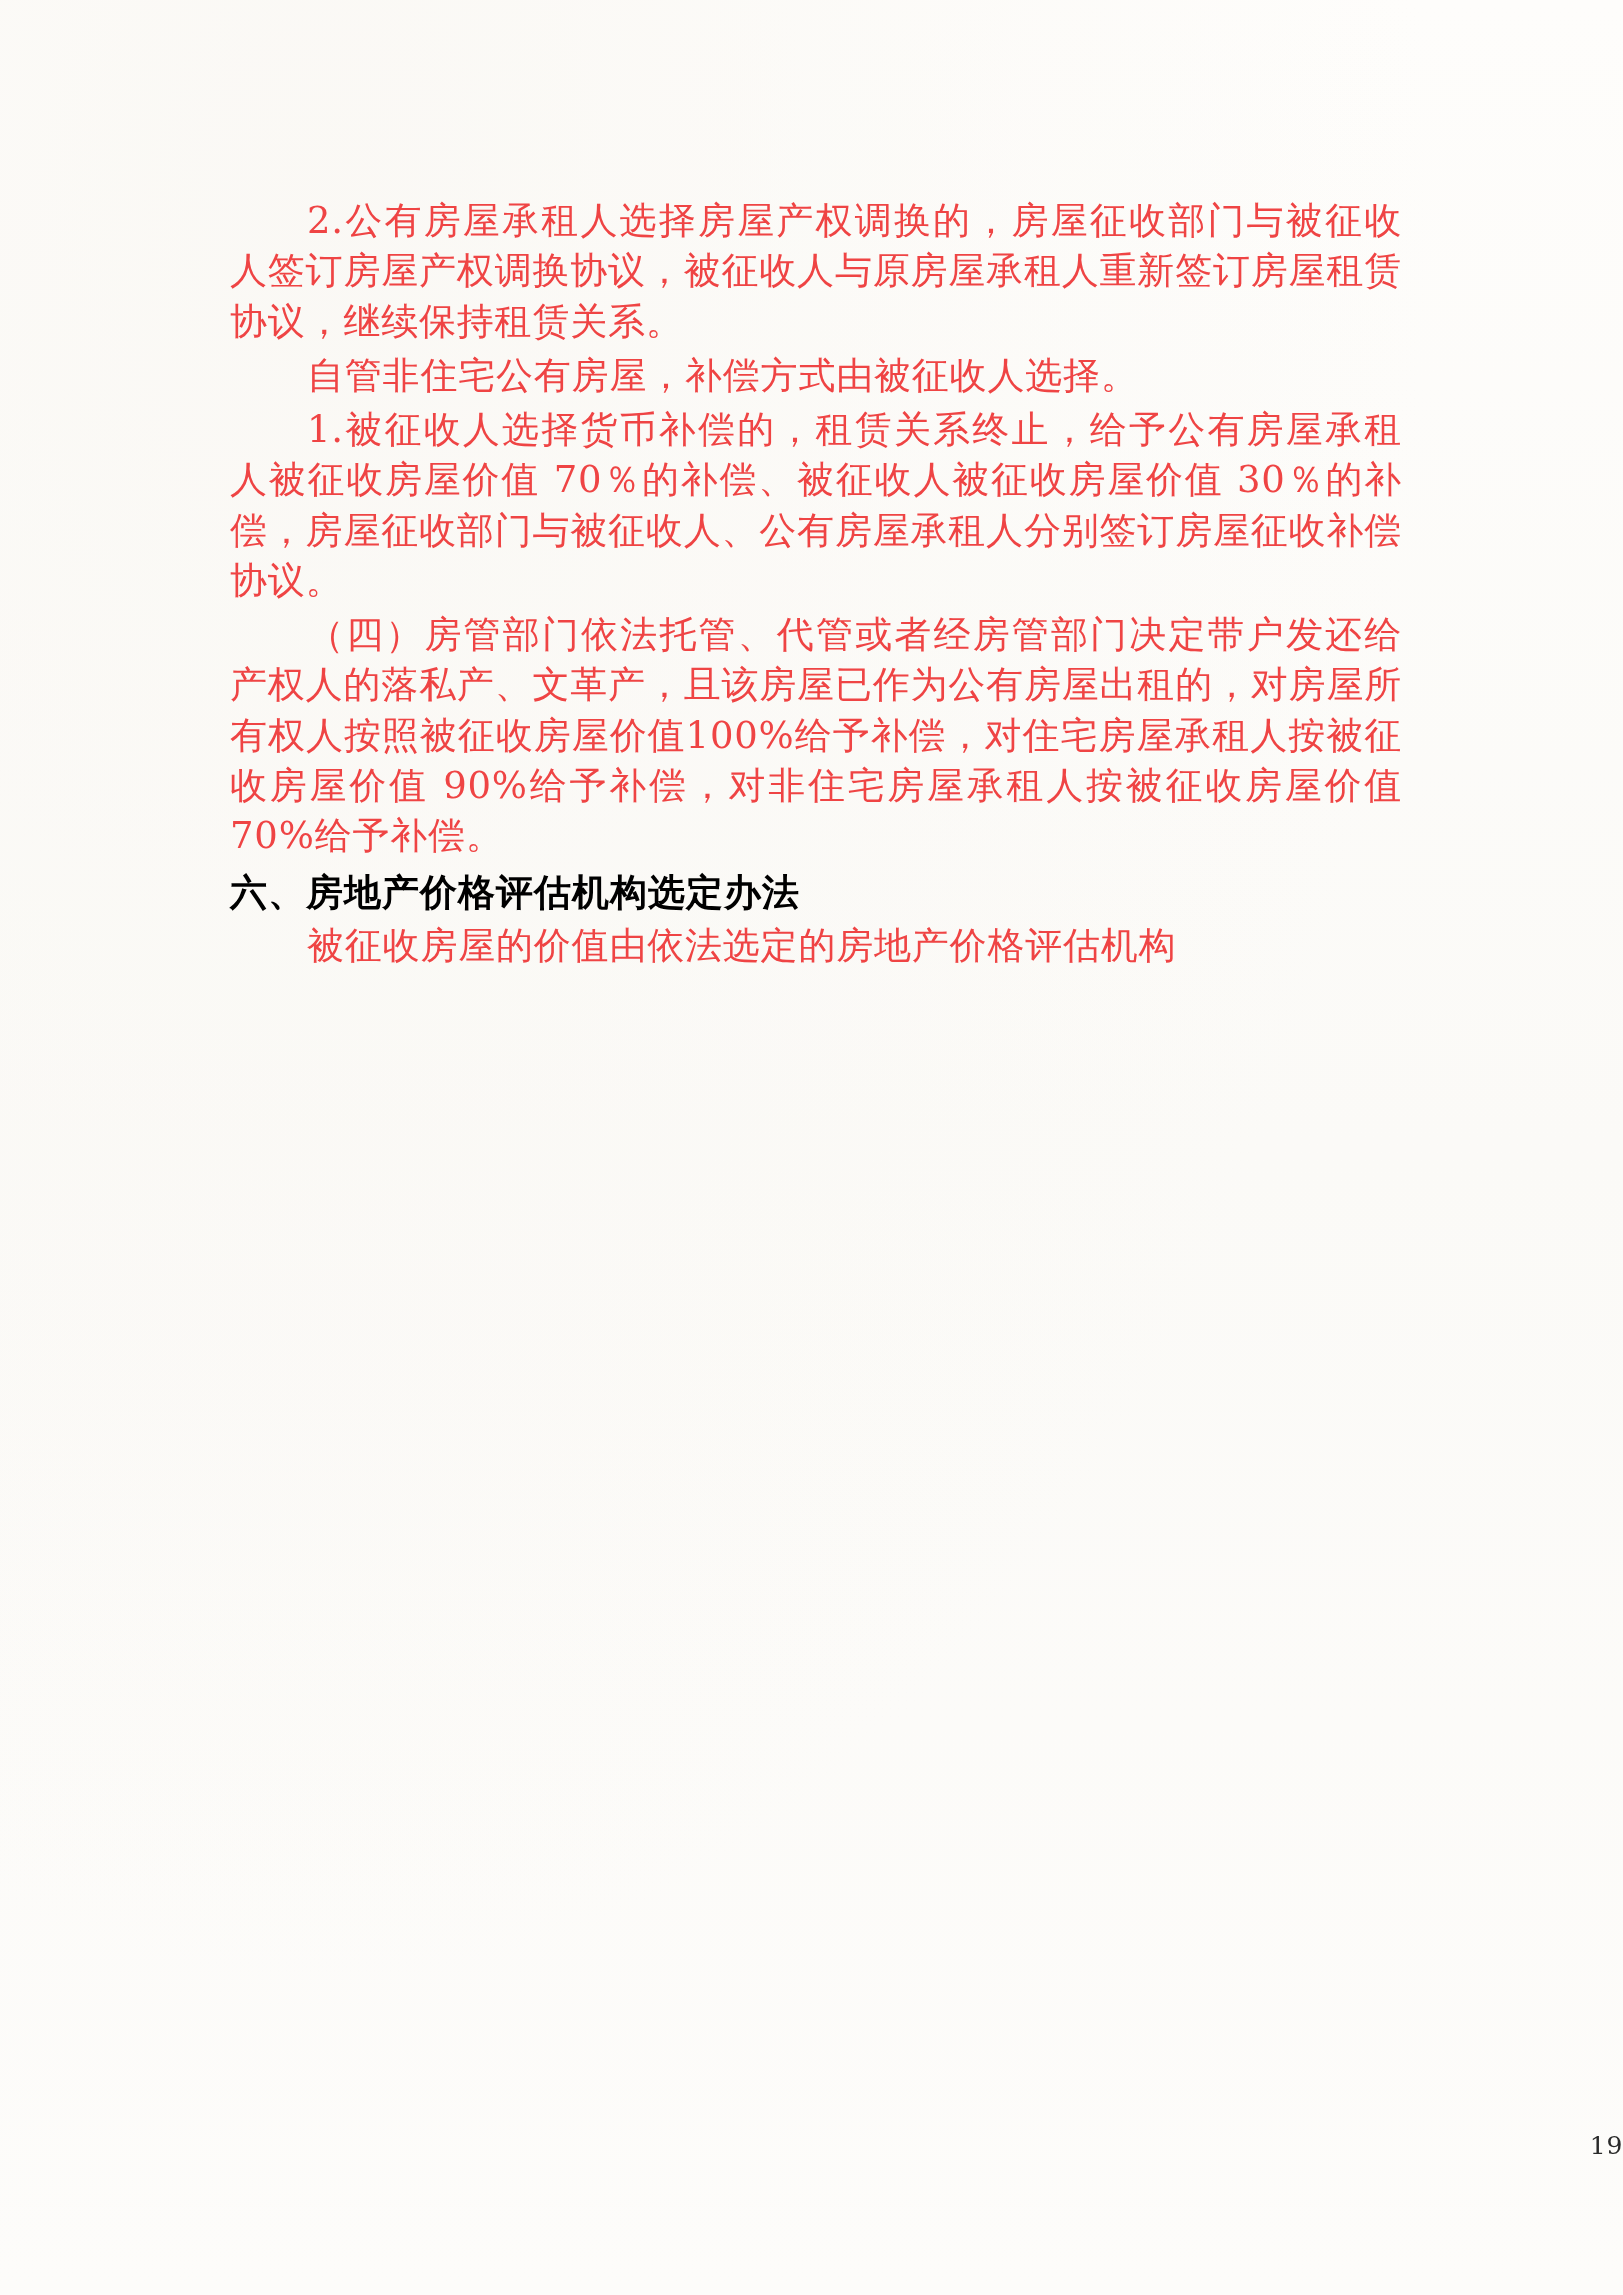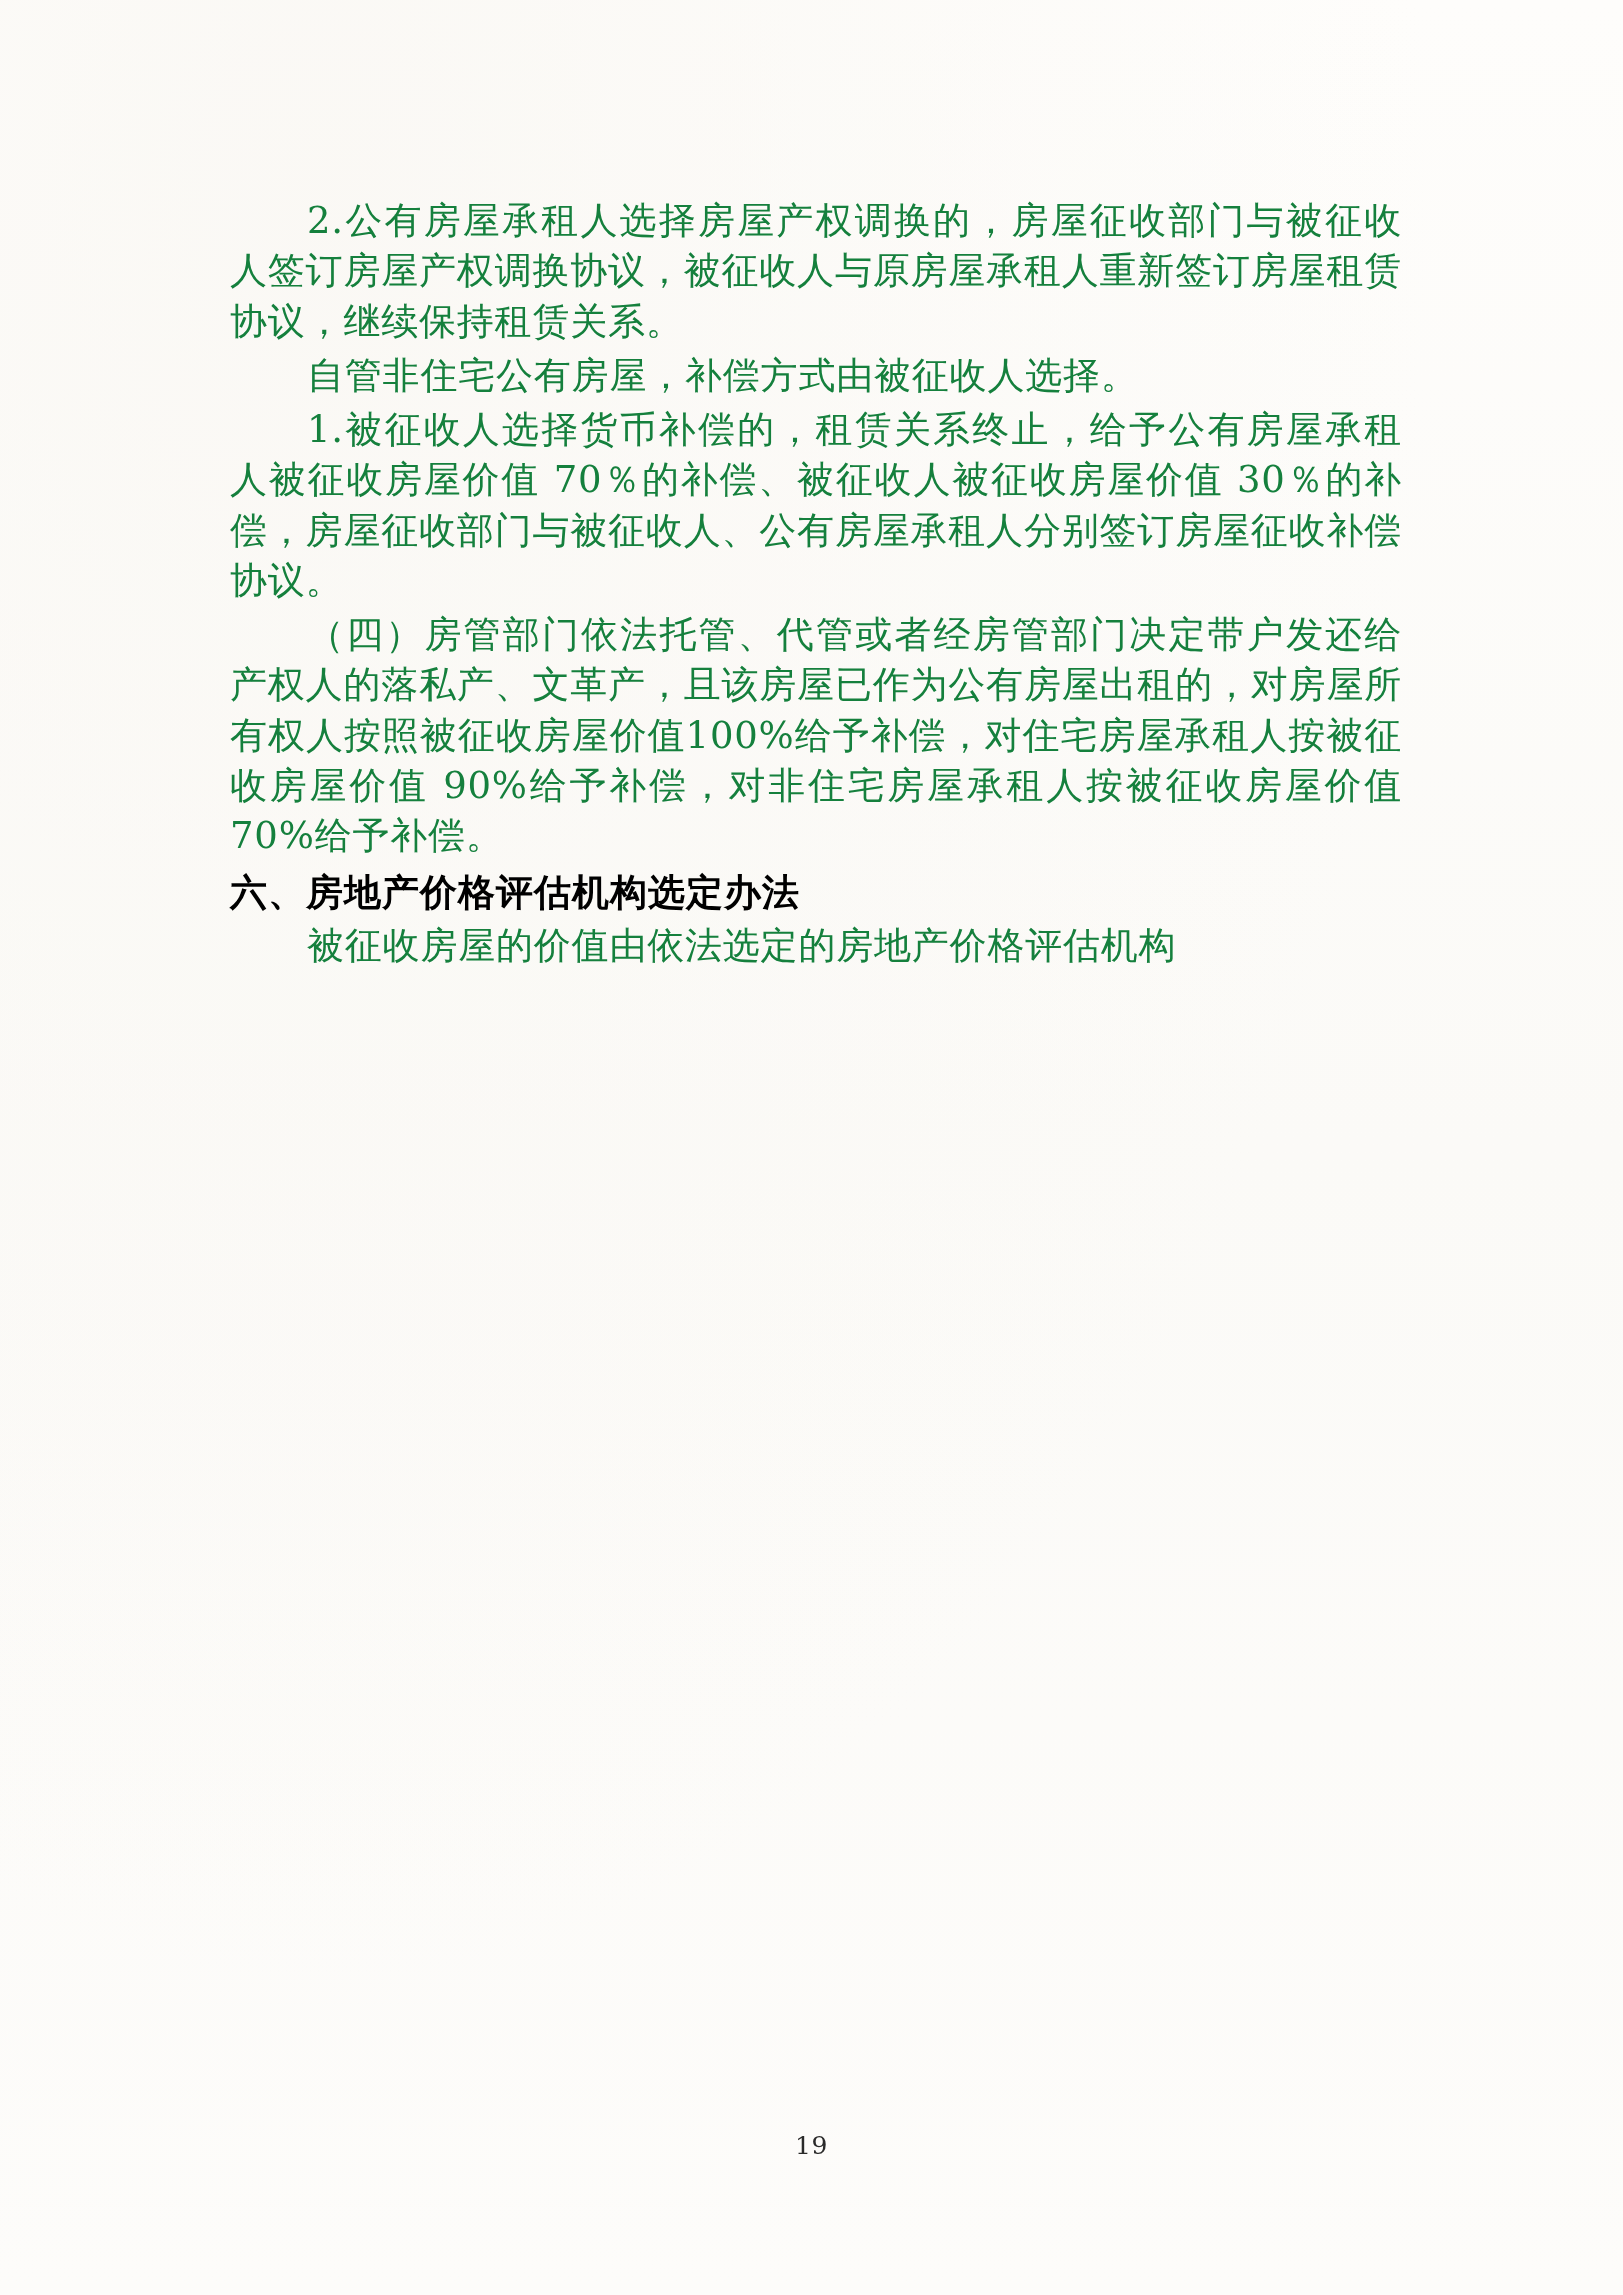--- a/index.html
+++ b/index.html
@@ -28,21 +28,21 @@
     position: absolute;
     left: 230px;
     top: 196px;
     width: 1172px;
   }
   p.para {
     margin: 0 0 3.9px 0;
     font-family: "DejaVu Serif", "Liberation Serif", serif;
     font-size: 37px;
     line-height: 1.36;
-    color: #15803d;
+    color: #ef4444;
     text-align: justify;
     text-justify: inter-character;
     letter-spacing: 0.8px;
     font-weight: 400;
   }
   p.indent {
     text-indent: 77px;
   }
   p.heading {
     margin: 6.5px 0 2.6px 0;
@@ -53,21 +53,21 @@
     font-weight: 700;
     letter-spacing: 1px;
     text-indent: 0;
     padding-left: 0;
   }
   .page-number {
     position: absolute;
     left: 0;
     right: 0;
     top: 2131px;
-    text-align: center;
+    text-align: right;
     font-family: "DejaVu Serif", "Liberation Serif", serif;
     font-size: 25px;
     color: #2a2a2a;
     letter-spacing: 0.7px;
   }
 </style>
 </head>
 <body>
 
 <div class="page">

